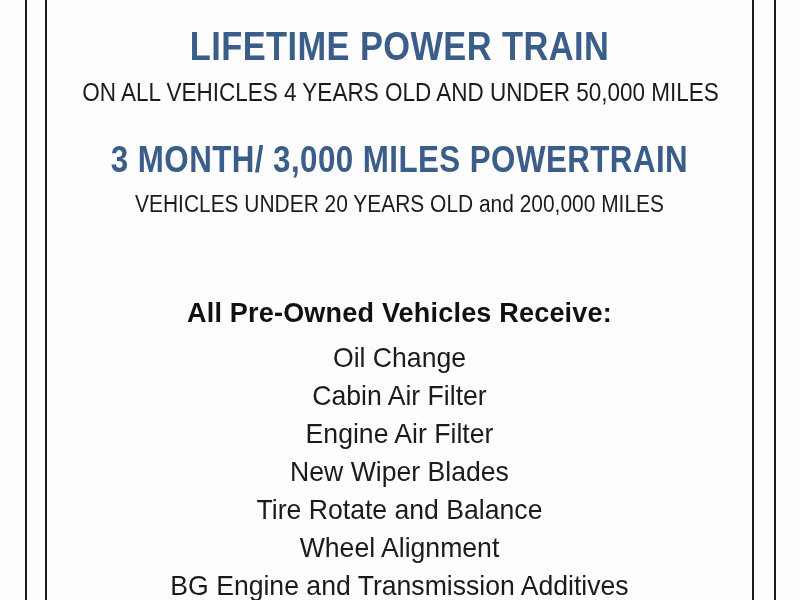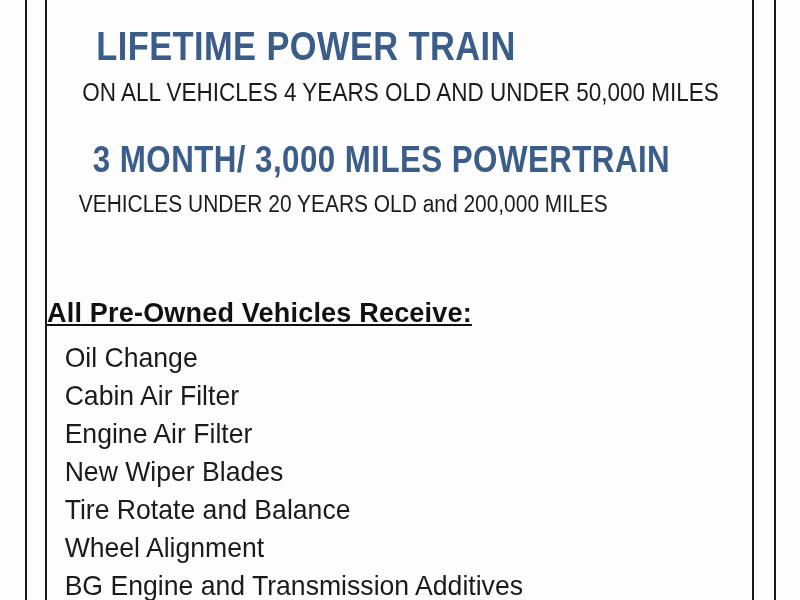--- a/index.html
+++ b/index.html
@@ -36,21 +36,21 @@
   #rule-right-inner { left: 752px; }
   #rule-right-outer { left: 774px; }
 
   
   #content {
     position: absolute;
     left: 47px;
     top: 0;
     width: 705px;
     height: 600px;
-    text-align: left;
+    text-align: center;
   }
 
   
   .headline {
     color: #3a5d89;
     font-family: "Liberation Sans Narrow", "Liberation Sans", sans-serif;
     font-weight: 700;
     letter-spacing: 0.5px;
     line-height: 1;
     white-space: nowrap;
@@ -104,21 +104,20 @@
     top: 300px;
   }
   #services-heading {
     color: #111111;
     font-family: "Liberation Sans", sans-serif;
     font-weight: 700;
     font-size: 27px;
     line-height: 1;
     margin: 0 0 12px 0;
     letter-spacing: 0.2px;
-    text-decoration: underline;
   }
   #services-list {
     list-style: none;
     margin: 0;
     padding: 0;
   }
   #services-list li {
     color: #1b1b1b;
     font-family: "Liberation Sans Narrow", "Liberation Sans", sans-serif;
     font-weight: 400;

